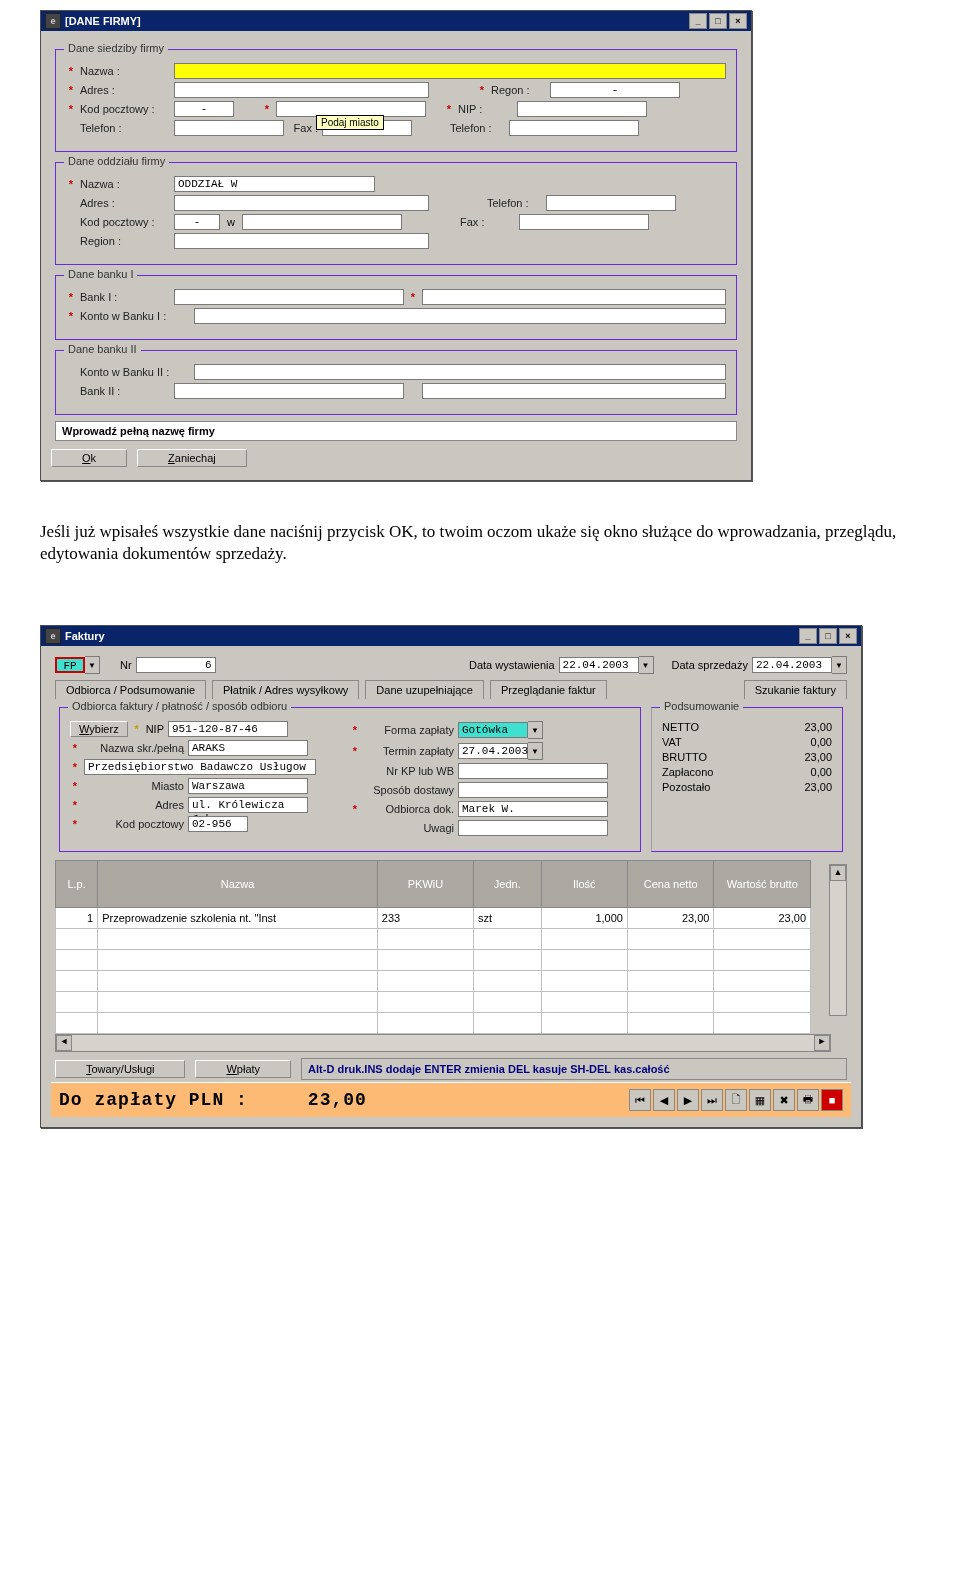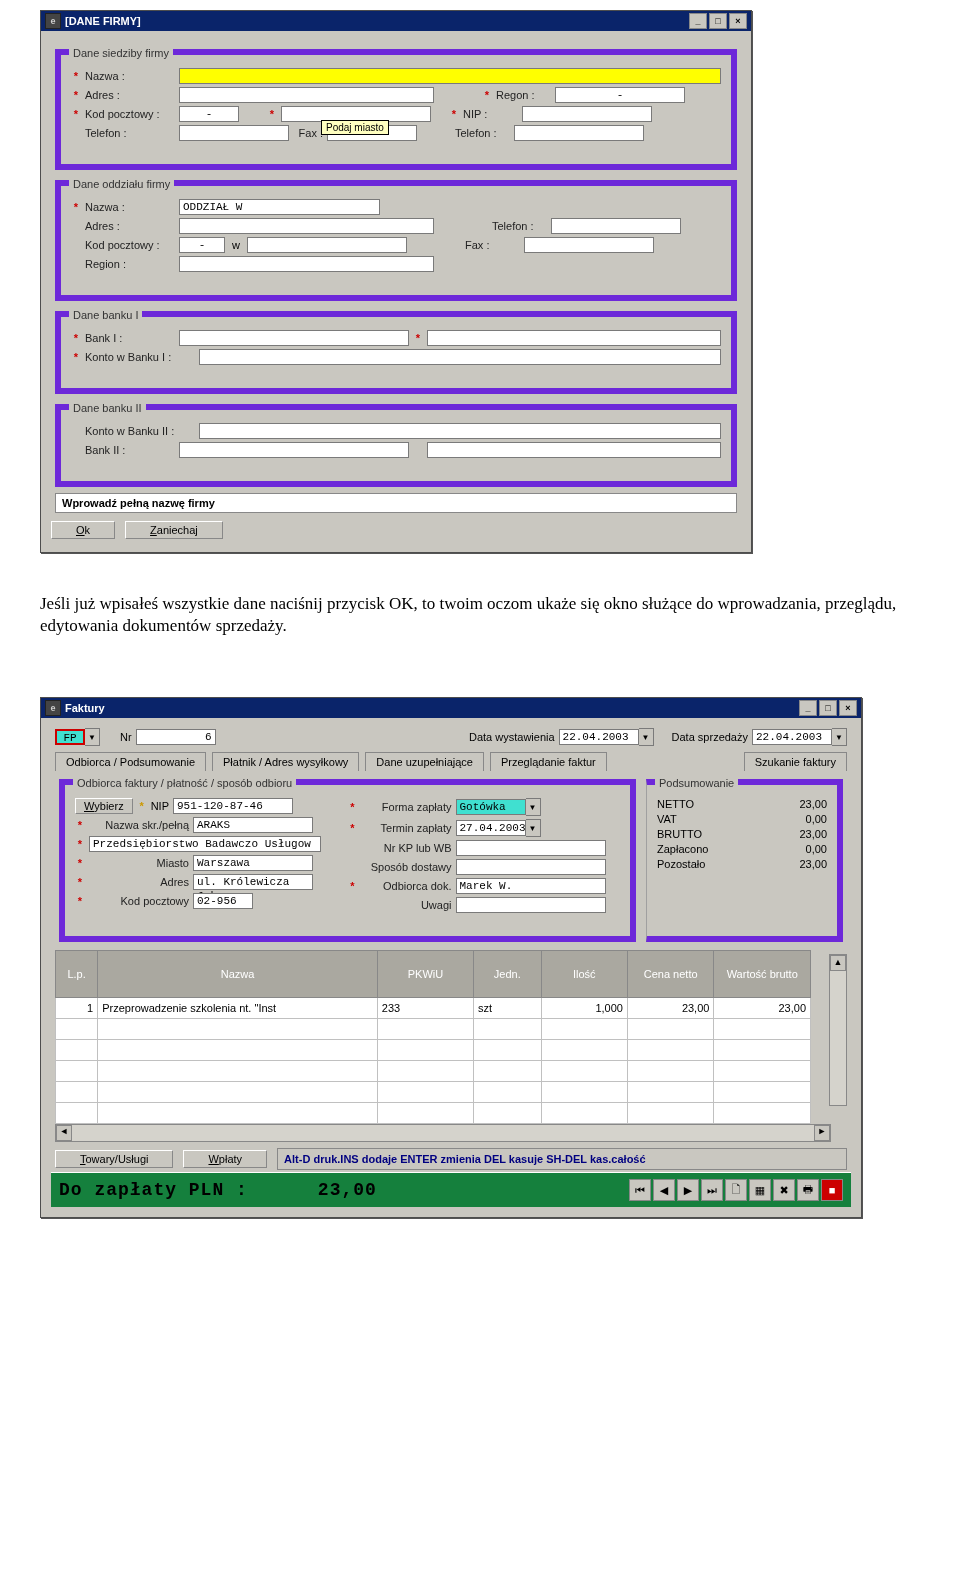--- a/index.html
+++ b/index.html
@@ -51,23 +51,23 @@
     display: flex; align-items: center; justify-content: center;
     color: #000;
     cursor: pointer;
   }
   .winbody {
     padding: 8px 10px 10px 10px;
   }
 
   
   .group {
-    border: 6px solid #6d28d9;
+    border: 1px solid #6d28d9;
     margin: 10px 4px 4px 4px;
-    padding: 10px 10px 20px 10px;
+    padding: 10px 10px 12px 10px;
     position: relative;
   }
   .group > .legend {
     position: absolute;
     top: -8px;
     left: 8px;
     background: #c9c7c0;
     padding: 0 4px;
     font-size: 11px;
     color: #333;
@@ -104,21 +104,21 @@
     box-sizing: border-box;
   }
   .fakeinput { display:inline-block; line-height:14px; }
   .highlight { background: #ffff00 !important; }
   .cyanhl   { background: #40e0d0 !important; }
 
   .btn {
     background: #c9c7c0;
     border: 1px solid #888;
     border-top-color:#fff; border-left-color:#fff;
-    padding: 2px 24px;
+    padding: 2px 30px;
     font-size: 11px;
     cursor: pointer;
   }
   .btn:first-letter { text-decoration: underline; }
 
   .statusinput {
     border:1px solid #888;
     background:#fff;
     padding:3px 6px;
     font-weight:bold;
@@ -204,26 +204,25 @@
   .hintbox {
     flex:1;
     border:1px solid #888;
     background:#c9c7c0;
     padding:4px 6px;
     color:#000080;
     font-weight:bold;
     font-size:11px;
   }
   .bigstatus {
-    background:#15803d;
+    background:#fdba74;
     border-top:1px solid #fff;
     padding:6px 8px;
     display:flex;
     align-items:center;
-    gap:10px;
   }
   .bigstatus .paylbl {
     font-family:"Courier New",monospace;
     font-size:18px;
     font-weight:bold;
     letter-spacing:1px;
   }
   .navicons { display:flex; gap:2px; margin-left:auto; }
   .navicons .ib {
     width:20px;height:20px;border:1px solid #888; background:#c9c7c0;

